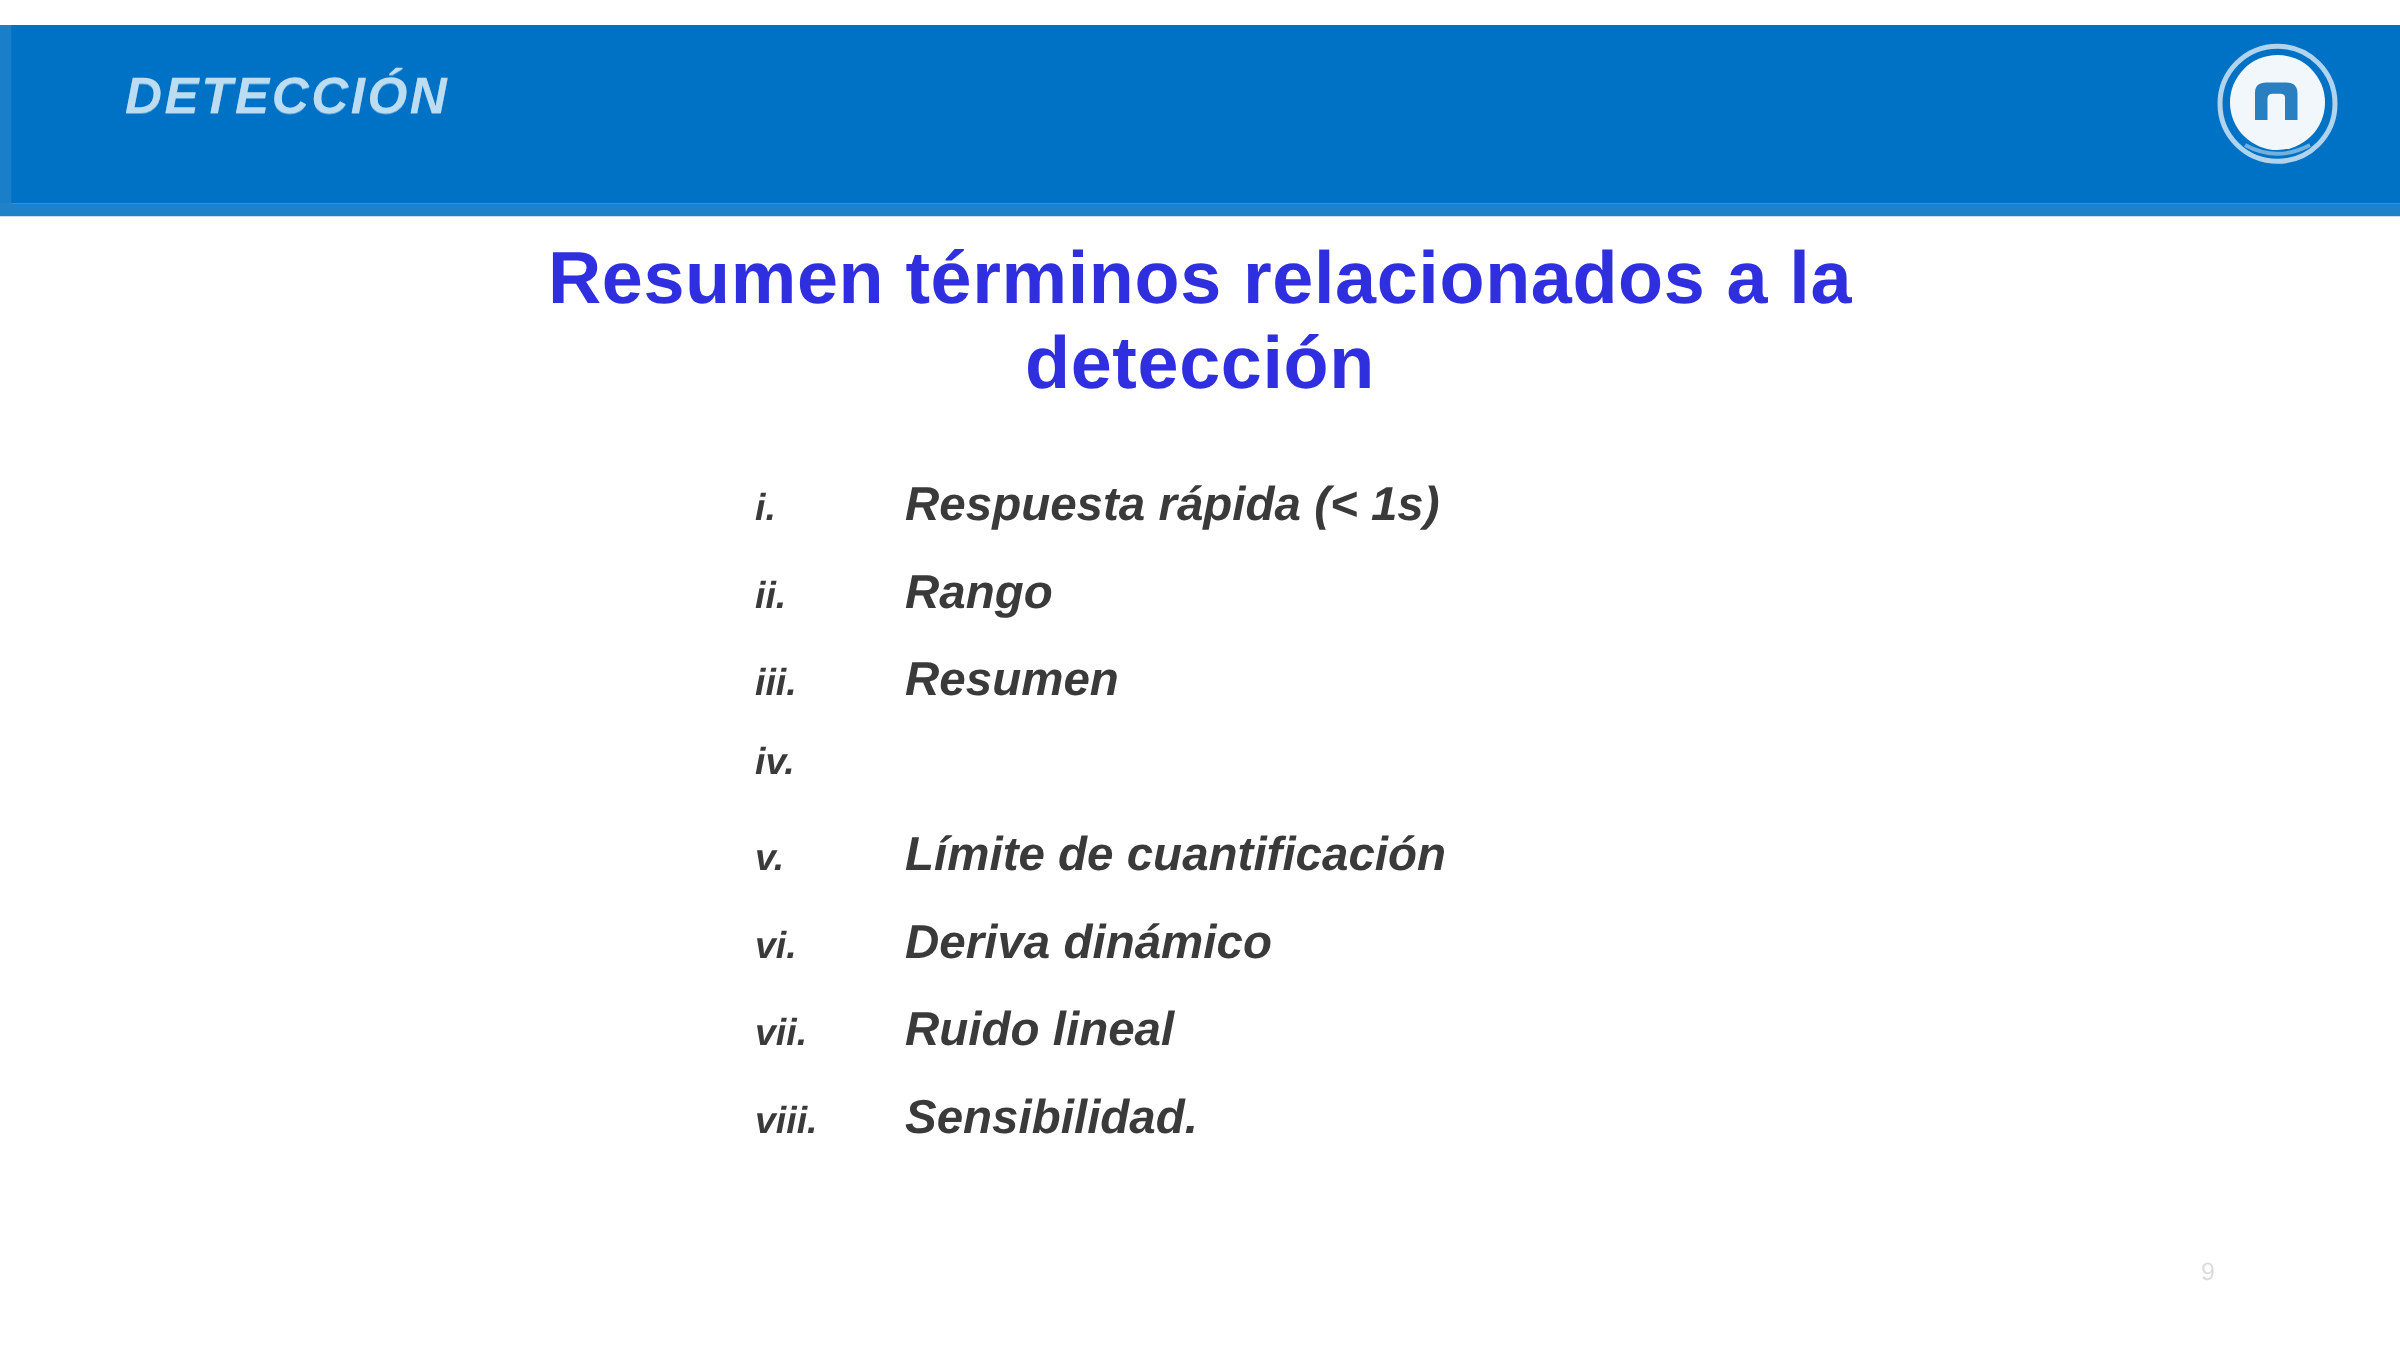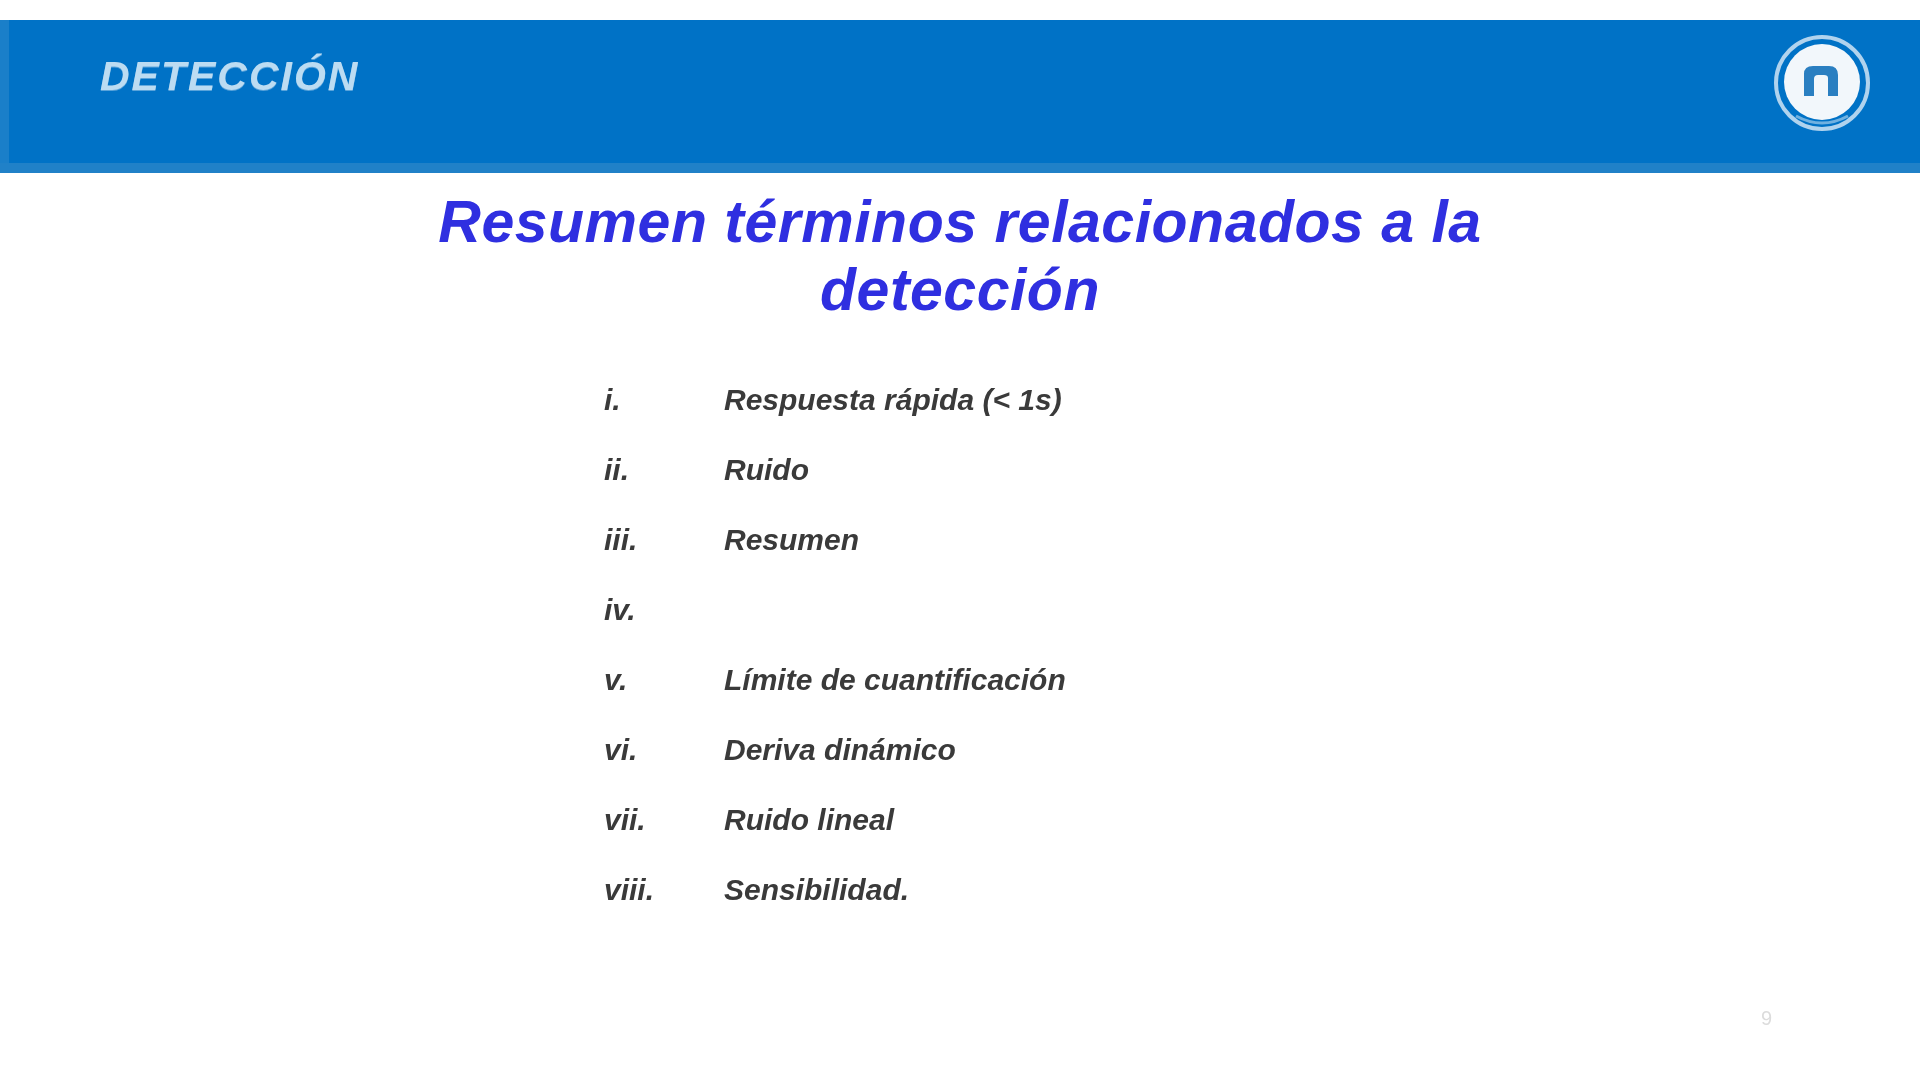--- a/index.html
+++ b/index.html
@@ -73,21 +73,20 @@
   
   .deck-title {
     position: absolute;
     left: 0;
     top: 168px;
     width: 1920px;
     text-align: center;
     font-size: 59px;
     line-height: 1.16;
     font-weight: bold;
-    font-style: italic;
     color: #2f2fe0;
     letter-spacing: 0.5px;
   }
   .deck-title .line {
     display: block;
   }
 
   
   .term-list {
     position: absolute;
@@ -102,21 +101,21 @@
   }
   .term-num {
     width: 120px;
     flex: 0 0 120px;
     font-size: 30px;
     font-style: italic;
     font-weight: bold;
     color: #3a3a3a;
   }
   .term-label {
-    font-size: 30px;
+    font-size: 38px;
     font-style: italic;
     font-weight: bold;
     color: #3a3a3a;
     white-space: nowrap;
   }
 
   
   .page-number {
     position: absolute;
     right: 148px;
@@ -150,21 +149,21 @@
     <span class="line">detección</span>
   </div>
 
   <div class="term-list">
     <div class="term-row">
       <span class="term-num">i.</span>
       <span class="term-label">Respuesta rápida (&lt; 1s)</span>
     </div>
     <div class="term-row">
       <span class="term-num">ii.</span>
-      <span class="term-label">Ruido</span>
+      <span class="term-label">Rango</span>
     </div>
     <div class="term-row">
       <span class="term-num">iii.</span>
       <span class="term-label">Resumen</span>
     </div>
     <div class="term-row">
       <span class="term-num">iv.</span>
     </div>
     <div class="term-row">
       <span class="term-num">v.</span>

